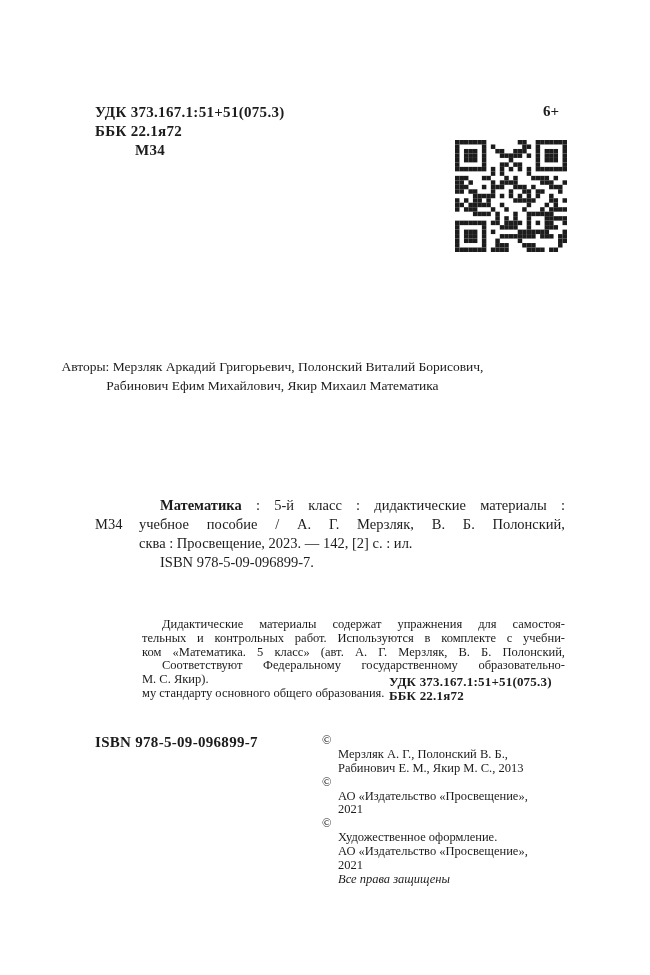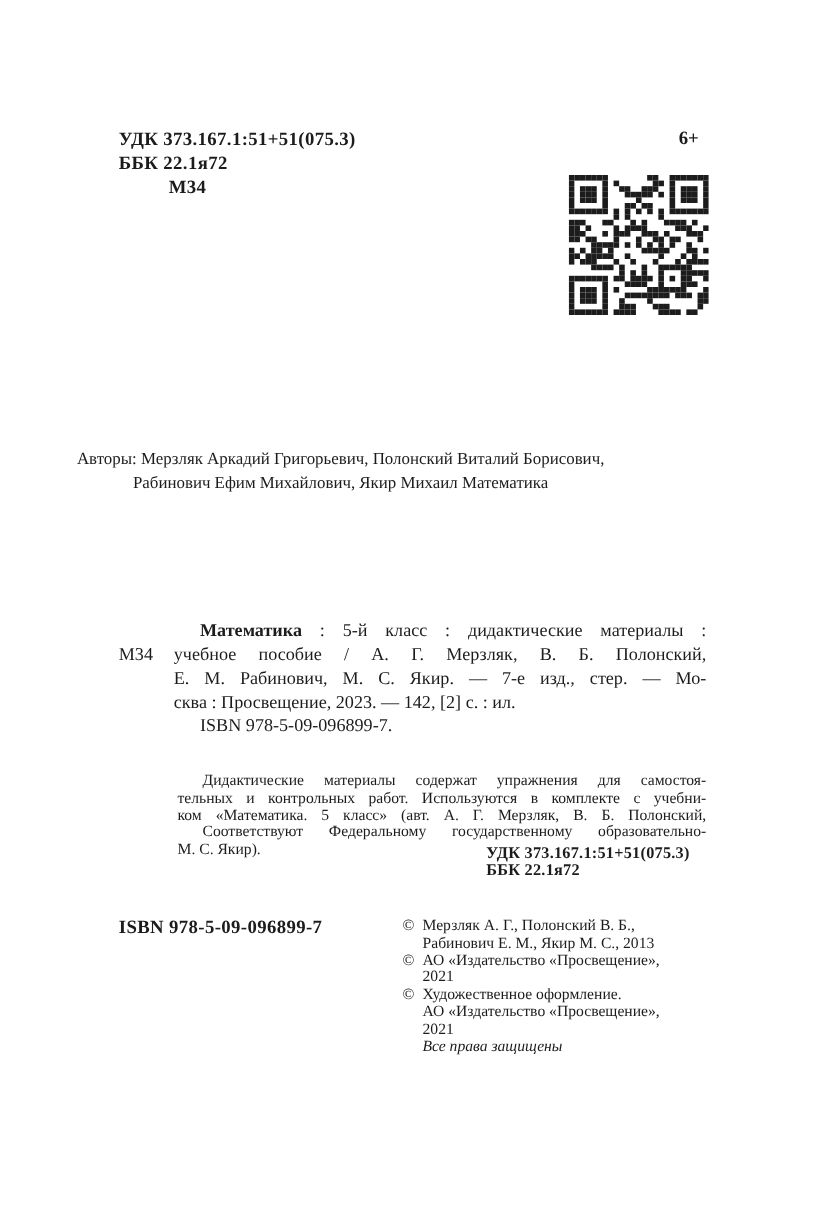--- a/index.html
+++ b/index.html
@@ -75,21 +75,21 @@
     font-size: 15px;
     letter-spacing: 0.3px;
   }
   .copyright {
     left: 322px; top: 734px; width: 255px;
     font-size: 12.5px;
     line-height: 13.8px;
   }
   .copy-entry { display: flex; }
   .copy-entry .c { width: 16px; flex: 0 0 16px; }
-  .copy-entry .t { flex: 1; }
+  .copy-entry .t { flex: 1; margin-top: 14px; }
   .rights { margin-left: 16px; font-style: italic; }
 </style>
 </head>
 <body>
 
 <div class="abs top-block">
   <span class="ln">УДК 373.167.1:51+51(075.3)</span>
   <span class="ln">ББК 22.1я72</span>
   <span class="ln m34">М34</span>
 </div>
@@ -409,32 +409,32 @@
 <div class="abs authors">
   <span class="ln">Авторы: Мерзляк Аркадий Григорьевич, Полонский Виталий Борисович,</span>
   <span class="ln">Рабинович Ефим Михайлович, Якир Михаил Математика</span>
 </div>
 
 <div class="abs card">
   <span class="card-label">М34</span>
   <div class="card-body">
     <span class="ln j ind21"><span class="b">Математика</span><span> : 5-й класс : дидактические материалы :</span></span>
     <span class="ln j">учебное пособие / А. Г. Мерзляк, В. Б. Полонский,</span>
-    <span class="ln j">Е. М. Рабинович, М. С. Якир. — 7-е изд., стер. — Мо-</span>
     <span class="ln">сква : Просвещение, 2023. — 142, [2] с. : ил.</span>
     <span class="ln ind21">ISBN 978-5-09-096899-7.</span>
   </div>
 </div>
 
 <div class="abs annotation">
   <span class="ln j ind20">Дидактические материалы содержат упражнения для самостоя-</span>
   <span class="ln j">тельных и контрольных работ. Используются в комплекте с учебни-</span>
   <span class="ln j">ком «Математика. 5 класс» (авт. А. Г. Мерзляк, В. Б. Полонский,</span>
   <span class="ln j ind20">Соответствуют Федеральному государственному образовательно-</span>
   <span class="ln">М. С. Якир).</span>
+  <span class="ln">му стандарту основного общего образования.</span>
 </div>
 
 <div class="abs udk-bottom">
   <span class="ln">УДК 373.167.1:51+51(075.3)</span>
   <span class="ln">ББК 22.1я72</span>
 </div>
 
 <div class="abs footer-isbn">ISBN 978-5-09-096899-7</div>
 
 <div class="abs copyright">

